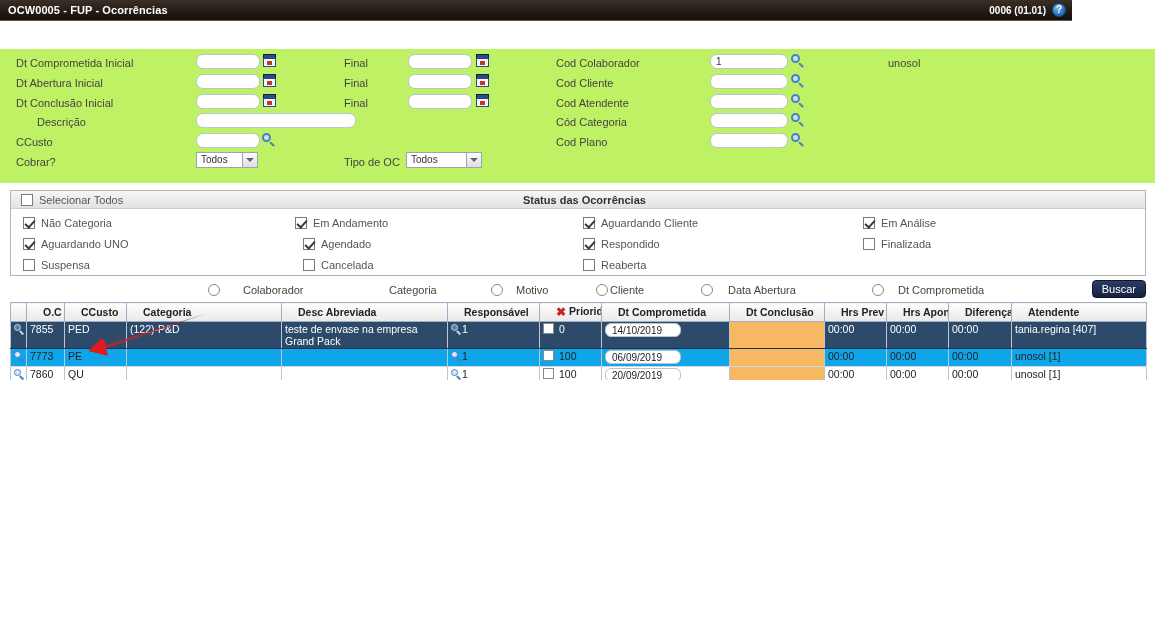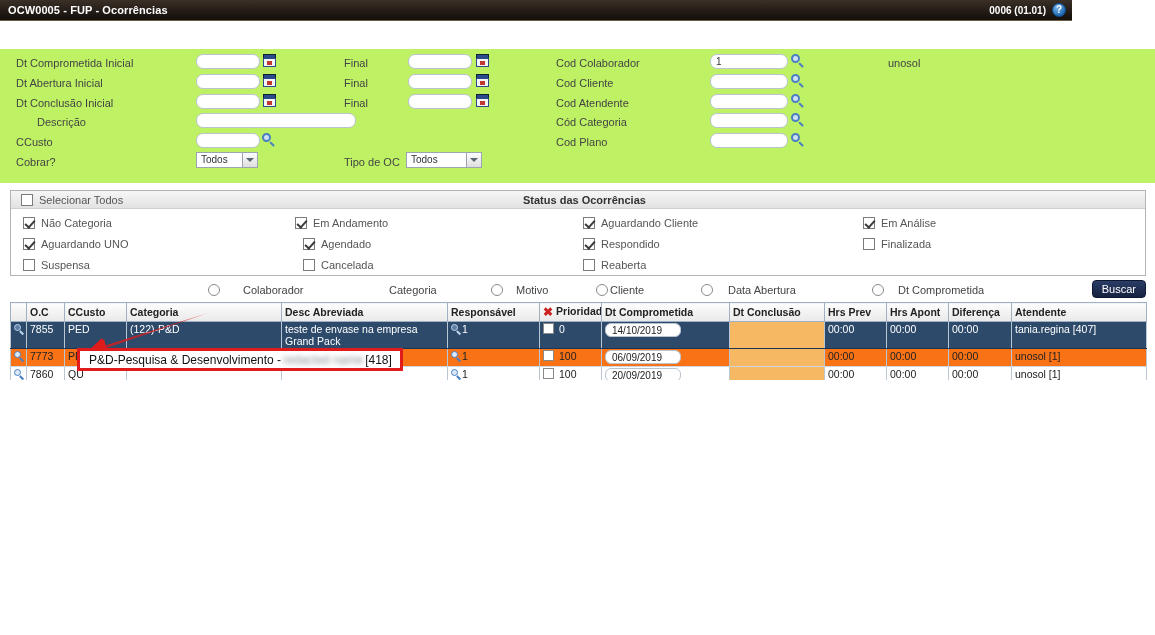--- a/index.html
+++ b/index.html
@@ -114,31 +114,31 @@
     color:#fff; font-size:11px; padding:2px 9px; border-radius:4px;
     border:1px solid #0e1730; cursor:pointer;
   }
 
   
   .tablewrap { position:absolute; left:10px; top:302px; width:1136px; }
   table.grid { border-collapse:collapse; width:1136px; table-layout:fixed; font-size:10.5px; }
   table.grid th {
     background:linear-gradient(180deg,#fdfdfd,#e9e9e9);
     border:1px solid #9fb0c4; border-top:1px solid #9fb0c4;
-    text-align:left; padding:2px 3px; font-weight:bold; color:#222; font-size:10.5px;
+    text-align:left; padding:2px 16px; font-weight:bold; color:#222; font-size:10.5px;
     height:15px; white-space:nowrap; overflow:hidden;
   }
   table.grid td {
     border-left:1px solid #b9c6d4; border-right:1px solid #b9c6d4;
     border-bottom:1px solid #cfd8e2;
     padding:1px 3px; vertical-align:top; overflow:hidden;
   }
   tr.row-selected td { background:#2d4a6b; color:#fff; border-bottom:1px solid #1d3consider; border-bottom-color:#1d3350; }
   tr.row-normal td { background:#fff; color:#222; }
-  tr.row-alt td { background:#f97316; color:#222; }
+  tr.row-alt td { background:#0ea5e9; color:#222; }
   td.cell-orange { background:#f6b862 !important; }
   .mag-sm { position:relative; width:11px; height:11px; display:inline-block; vertical-align:-2px; }
   .mag-sm .ring { position:absolute; left:0; top:0; width:7px; height:7px; border:1.5px solid #4a7fc1; border-radius:50%; background:#dce9f8; }
   .mag-sm .handle { position:absolute; left:6px; top:6px; width:5px; height:1.5px; background:#4a7fc1; transform:rotate(45deg); transform-origin:left center; }
   .row-selected .mag-sm .ring { border-color:#bcd4ef; background:#5d7fa6; }
   .row-selected .mag-sm .handle { background:#bcd4ef; }
   .cbox-sm {
     width:11px; height:11px; border:1px solid #8a8a8a; background:#fff;
     display:inline-block; vertical-align:-1px; margin-right:5px;
   }
@@ -438,20 +438,15 @@
         </tr>
       </tbody>
     </table>
   </div>
 
   <svg class="arrow-svg" width="150" height="50" viewBox="0 0 150 50">
     <polygon points="148,0 44,33 42,25 28,38 47,42 45,34" fill="#e01b1b"></polygon>
     <path d="M148,0 L46,34 L44,26 L30,38 L48,43 L46,35 Z" fill="#e01b1b"></path>
   </svg>
 
-  <div class="callout">
-    <span>P&amp;D-Pesquisa &amp; Desenvolvimento -</span>
-    <span class="blurred">redacted name</span>
-    <span>[418]</span>
-  </div>
 
   <div class="bottom-fill"></div>
 </div>
 
 </body></html>

